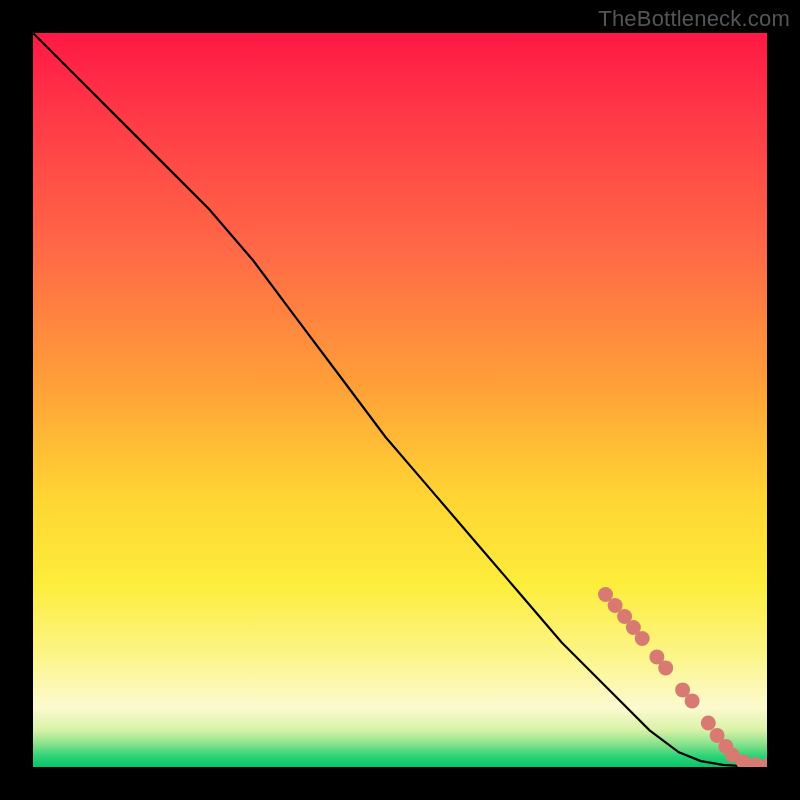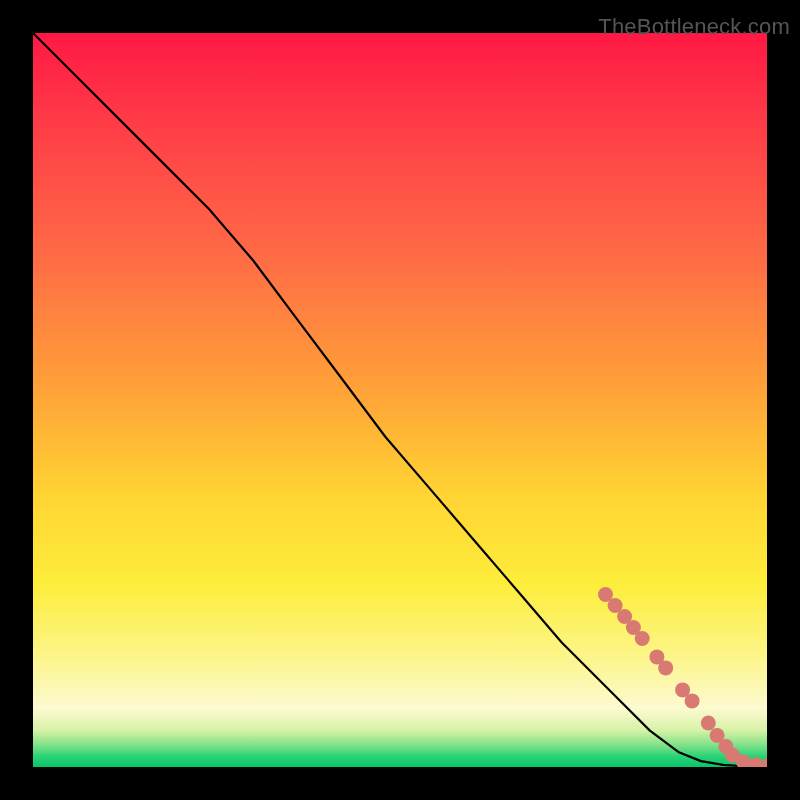--- a/index.html
+++ b/index.html
@@ -45,21 +45,20 @@
   }
   .watermark {
     position: absolute;
     top: 6px;
     right: 10px;
     color: #555;
     font-size: 22px;
     font-weight: 500;
     letter-spacing: 0.2px;
     user-select: none;
-    margin-top: 8px;
   }
   svg.curve {
     position: absolute;
     inset: 0;
     width: 100%;
     height: 100%;
     overflow: visible;
   }
 </style>
 </head>

